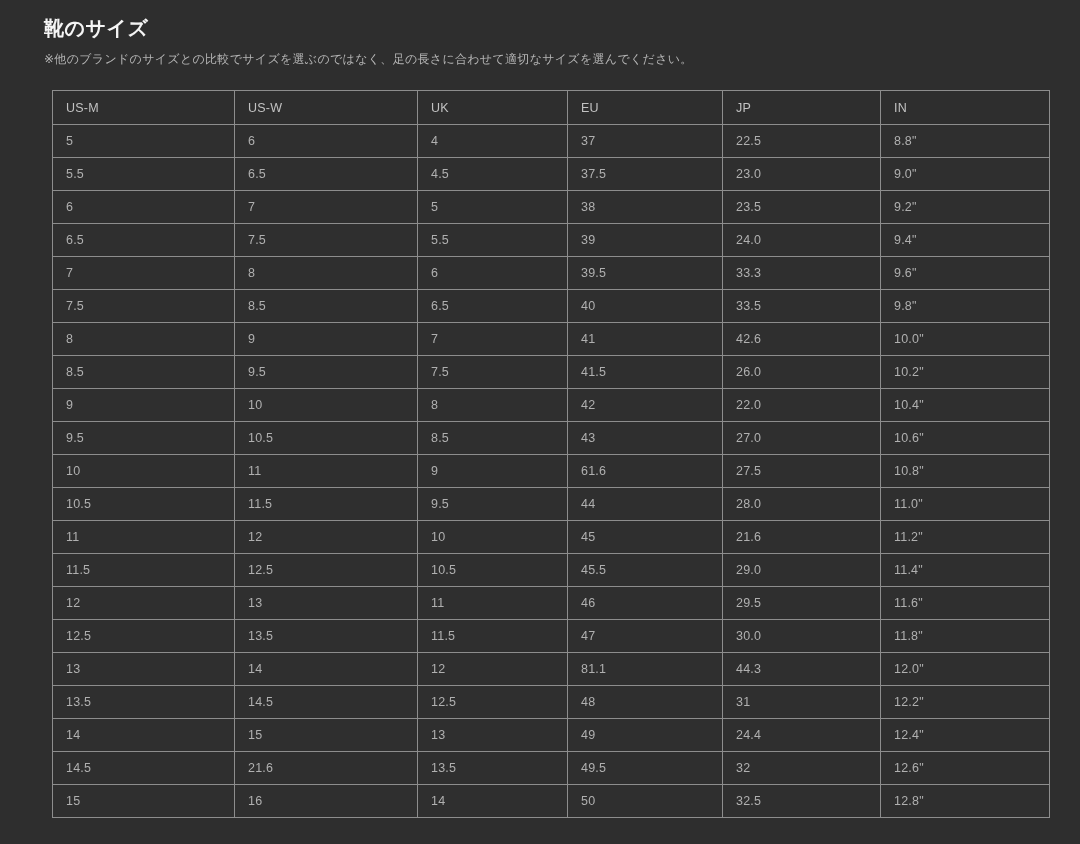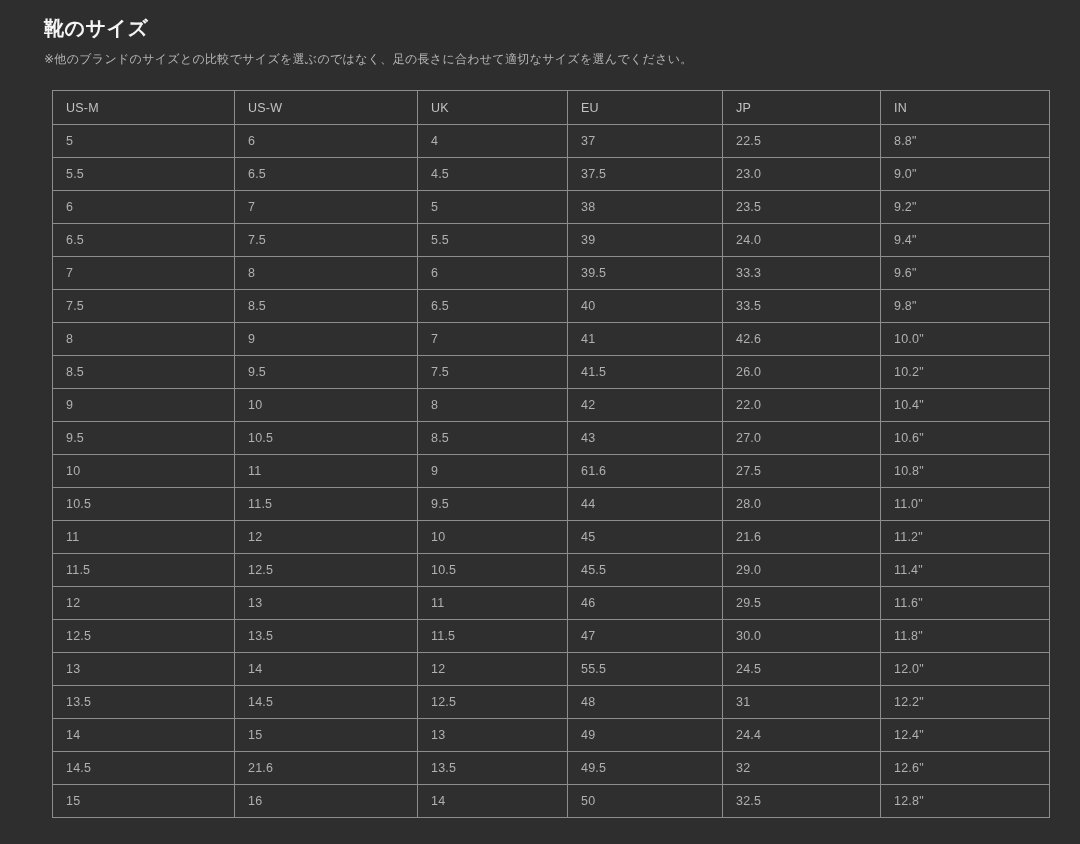--- a/index.html
+++ b/index.html
@@ -207,22 +207,22 @@
           <td>13.5</td>
           <td>11.5</td>
           <td>47</td>
           <td>30.0</td>
           <td>11.8"</td>
         </tr>
         <tr>
           <td>13</td>
           <td>14</td>
           <td>12</td>
-          <td>55.5</td>
-          <td>24.5</td>
+          <td>81.1</td>
+          <td>44.3</td>
           <td>12.0"</td>
         </tr>
         <tr>
           <td>13.5</td>
           <td>14.5</td>
           <td>12.5</td>
           <td>48</td>
           <td>31</td>
           <td>12.2"</td>
         </tr>

